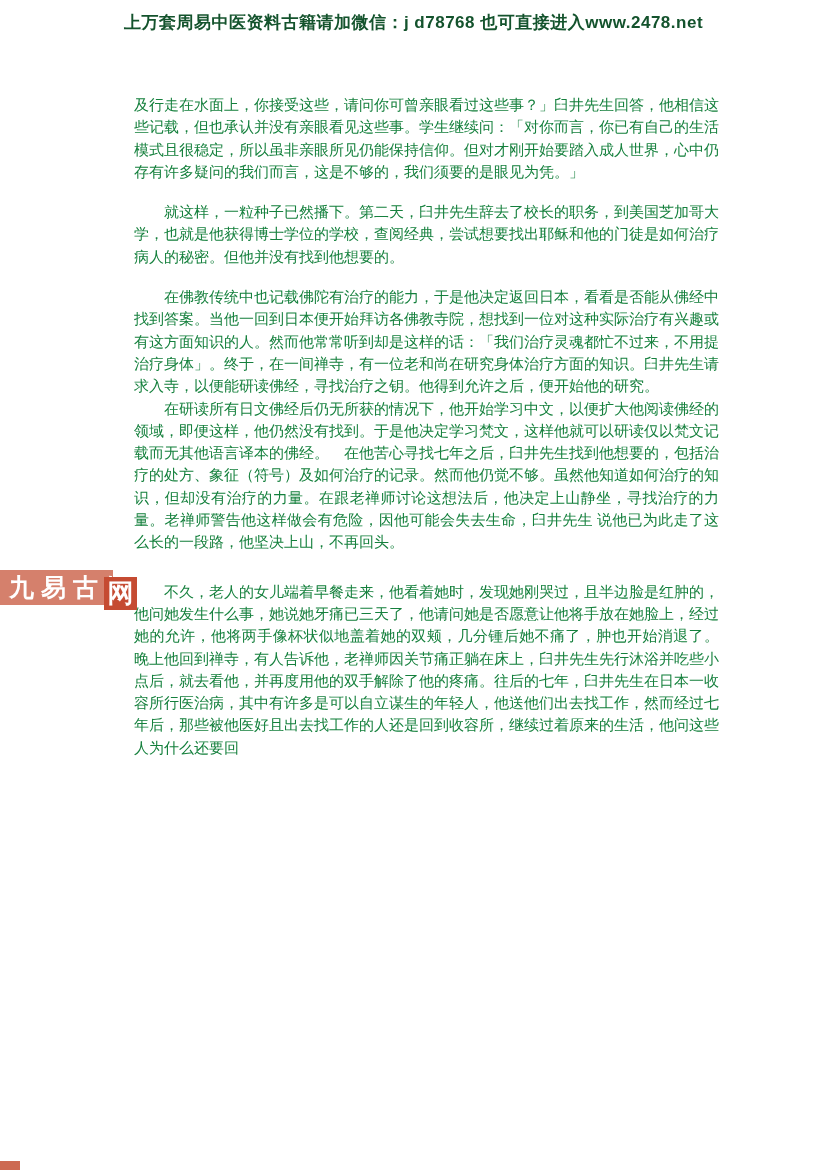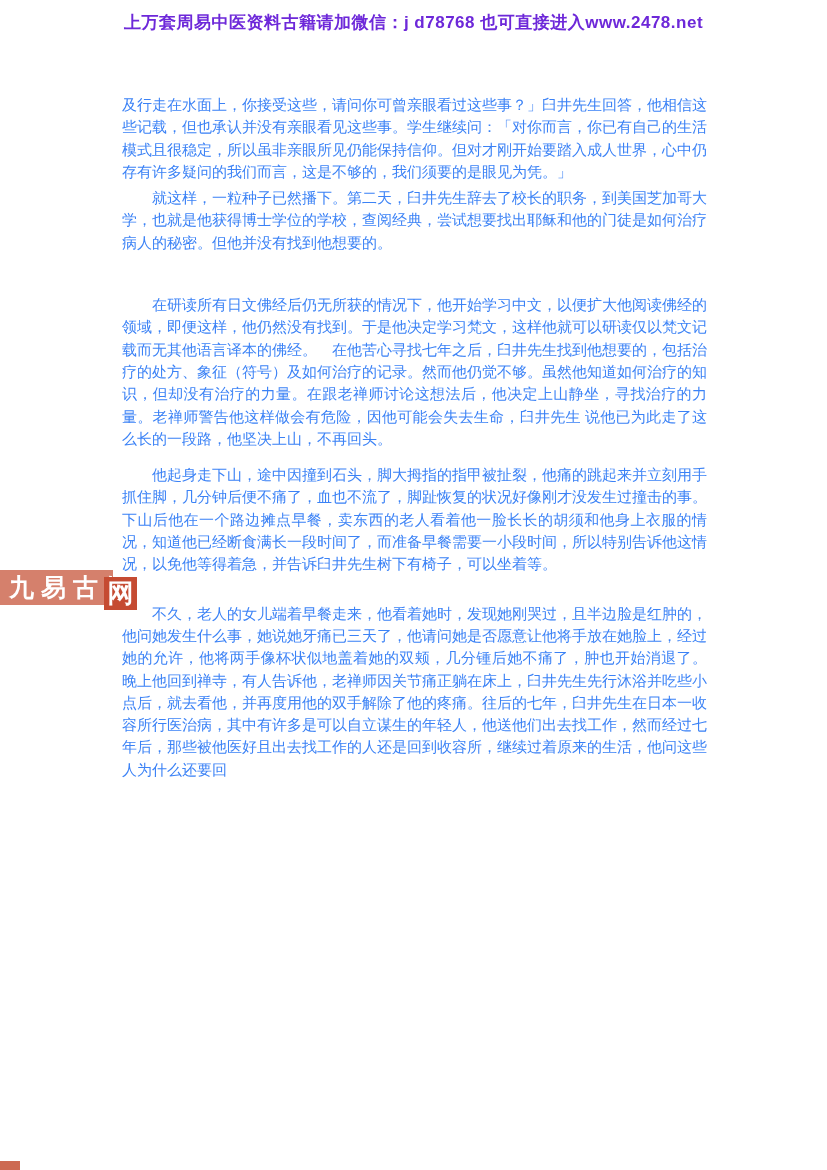--- a/index.html
+++ b/index.html
@@ -3,28 +3,28 @@
 <meta charset="utf-8">
 <style>
   html, body { margin:0; padding:0; }
   body {
     width:827px; height:1170px; position:relative; background:#ffffff;
     overflow:hidden;
     font-family:"Liberation Serif","DejaVu Serif",serif;
   }
   .page-header {
     position:absolute; top:11px; left:0; width:827px;
-    text-align:center; color:#6d28d9;
+    text-align:center; color:#14532d;
     font-family:"Liberation Sans","DejaVu Sans",sans-serif;
     font-weight:bold; font-size:17px; letter-spacing:0.5px;
     white-space:nowrap;
   }
   .doc-body {
-    position:absolute; left:122px; top:94px; width:585px;
-    color:#3b82f6; font-size:15px; line-height:22.3px;
+    position:absolute; left:134px; top:94px; width:585px;
+    color:#15803d; font-size:15px; line-height:22.3px;
     text-align:justify; text-justify:inter-ideograph;
   }
   .para { margin:0; }
   .para.indent { text-indent:30px; }
   .watermark { position:absolute; left:0; top:570px; width:137px; height:41px; }
   .wm-band {
     position:absolute; left:0; top:0; width:113px; height:35px;
     display:flex; align-items:center; box-sizing:border-box; padding-left:9px;
     color:#ffffff; font-weight:bold; font-size:25px; letter-spacing:7px;
     white-space:nowrap; overflow:hidden;
@@ -38,23 +38,23 @@
     position:absolute; left:0; top:1161px; width:20px; height:9px;
   }
 </style>
 </head>
 <body>
 
 <div class="page-header">上万套周易中医资料古籍请加微信：j d78768 也可直接进入www.2478.net</div>
 
 <div class="doc-body">
     <p class="para" style="margin-top: 0px;">及行走在水面上，你接受这些，请问你可曾亲眼看过这些事？」臼井先生回答，他相信这些记载，但也承认并没有亲眼看见这些事。学生继续问：「对你而言，你已有自己的生活模式且很稳定，所以虽非亲眼所见仍能保持信仰。但对才刚开始要踏入成人世界，心中仍存有许多疑问的我们而言，这是不够的，我们须要的是眼见为凭。」</p>
-    <p class="para indent" style="margin-top: 4px;">就这样，一粒种子已然播下。第二天，臼井先生辞去了校长的职务，到美国芝加哥大学，也就是他获得博士学位的学校，查阅经典，尝试想要找出耶稣和他的门徒是如何治疗病人的秘密。但他并没有找到他想要的。</p>
-    <p class="para indent" style="margin-top: 40px;">在研读所有日文佛经后仍无所获的情况下，他开始学习中文，以便扩大他阅读佛经的领域，即便这样，他仍然没有找到。于是他决定学习梵文，这样他就可以研读仅以梵文记载而无其他语言译本的佛经。　在他苦心寻找七年之后，臼井先生找到他想要的，包括治疗的处方、象征（符号）及如何治疗的记录。然而他仍觉不够。虽然他知道如何治疗的知识，但却没有治疗的力量。在跟老禅师讨论这想法后，他决定上山静坐，寻找治疗的力量。老禅师警告他这样做会有危险，因他可能会失去生命，臼井先生 说他已为此走了这么长的一段路，他坚决上山，不再回头。</p>
-    <p class="para indent" style="margin-top: 14px;">他起身走下山，途中因撞到石头，脚大拇指的指甲被扯裂，他痛的跳起来并立刻用手抓住脚，几分钟后便不痛了，血也不流了，脚趾恢复的状况好像刚才没发生过撞击的事。下山后他在一个路边摊点早餐，卖东西的老人看着他一脸长长的胡须和他身上衣服的情况，知道他已经断食满长一段时间了，而准备早餐需要一小段时间，所以特别告诉他这情况，以免他等得着急，并告诉臼井先生树下有椅子，可以坐着等。</p>
+    <p class="para indent" style="margin-top: 18px;">就这样，一粒种子已然播下。第二天，臼井先生辞去了校长的职务，到美国芝加哥大学，也就是他获得博士学位的学校，查阅经典，尝试想要找出耶稣和他的门徒是如何治疗病人的秘密。但他并没有找到他想要的。</p>
+    <p class="para indent" style="margin-top: 18px;">在佛教传统中也记载佛陀有治疗的能力，于是他决定返回日本，看看是否能从佛经中找到答案。当他一回到日本便开始拜访各佛教寺院，想找到一位对这种实际治疗有兴趣或有这方面知识的人。然而他常常听到却是这样的话：「我们治疗灵魂都忙不过来，不用提治疗身体」。终于，在一间禅寺，有一位老和尚在研究身体治疗方面的知识。臼井先生请求入寺，以便能研读佛经，寻找治疗之钥。他得到允许之后，便开始他的研究。</p>
+    <p class="para indent" style="">在研读所有日文佛经后仍无所获的情况下，他开始学习中文，以便扩大他阅读佛经的领域，即便这样，他仍然没有找到。于是他决定学习梵文，这样他就可以研读仅以梵文记载而无其他语言译本的佛经。　在他苦心寻找七年之后，臼井先生找到他想要的，包括治疗的处方、象征（符号）及如何治疗的记录。然而他仍觉不够。虽然他知道如何治疗的知识，但却没有治疗的力量。在跟老禅师讨论这想法后，他决定上山静坐，寻找治疗的力量。老禅师警告他这样做会有危险，因他可能会失去生命，臼井先生 说他已为此走了这么长的一段路，他坚决上山，不再回头。</p>
     <p class="para indent" style="margin-top: 27px;">不久，老人的女儿端着早餐走来，他看着她时，发现她刚哭过，且半边脸是红肿的，他问她发生什么事，她说她牙痛已三天了，他请问她是否愿意让他将手放在她脸上，经过她的允许，他将两手像杯状似地盖着她的双颊，几分锺后她不痛了，肿也开始消退了。　晚上他回到禅寺，有人告诉他，老禅师因关节痛正躺在床上，臼井先生先行沐浴并吃些小点后，就去看他，并再度用他的双手解除了他的疼痛。往后的七年，臼井先生在日本一收容所行医治病，其中有许多是可以自立谋生的年轻人，他送他们出去找工作，然而经过七年后，那些被他医好且出去找工作的人还是回到收容所，继续过着原来的生活，他问这些人为什么还要回</p>
   </div>
 
 <div class="watermark">
   <div class="wm-band" style="background: rgb(213, 128, 108);">
     <span>九易古籍</span>
   </div>
   <div class="wm-badge" style="background: rgb(197, 75, 50);">
     <span>网</span>
   </div>

